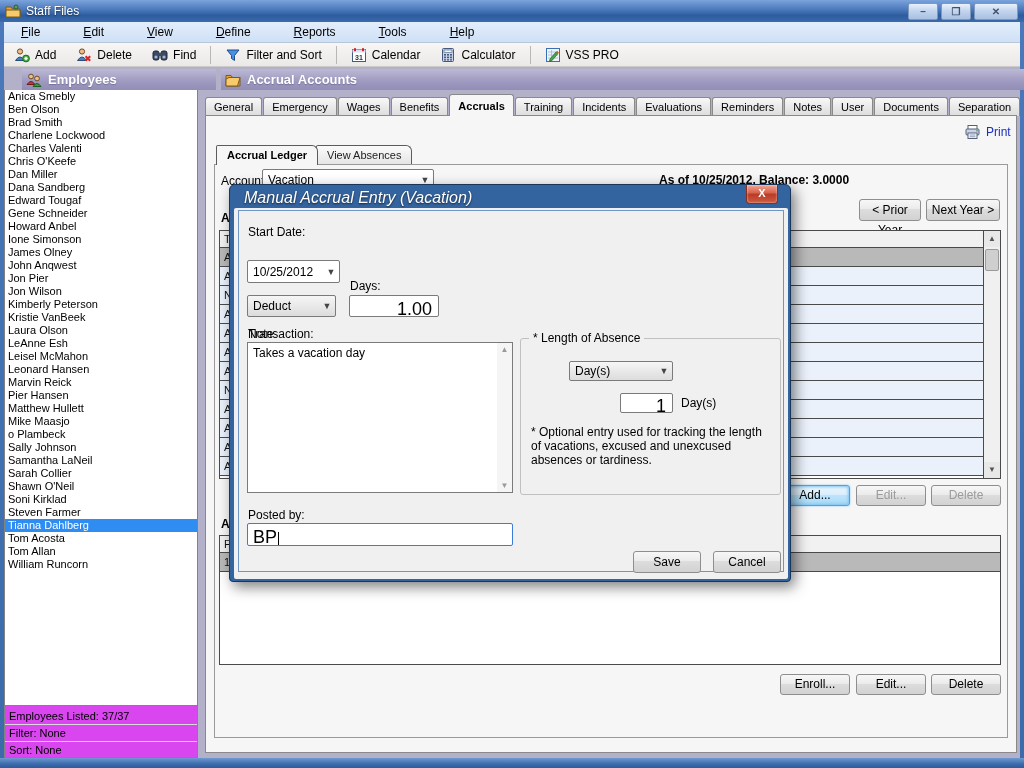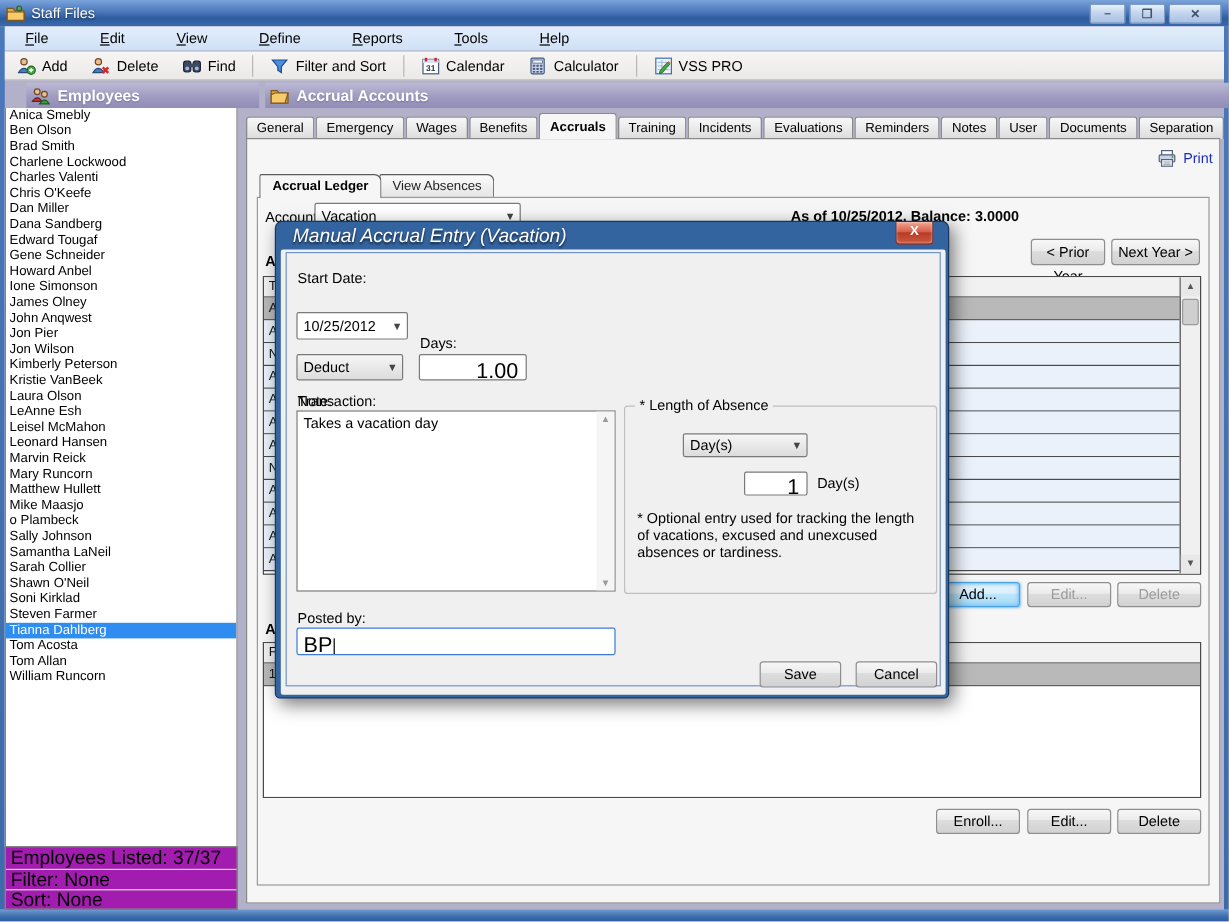--- a/index.html
+++ b/index.html
@@ -40,22 +40,22 @@
   .panel-header { position:absolute; height:21px;
     background:linear-gradient(#bcb9d5,#9d99c0 60%,#918db6); color:#fff; font-size:13px; font-weight:bold;
     display:flex; align-items:center; padding-left:4px; gap:6px; text-shadow:0 1px 1px rgba(80,80,120,.5);margin-left:18px; }
   .emp-header { left:4px; top:69px; width:194px; }
   .acc-header { left:203px; top:69px; width:814px; }
 
   .emp-list { position:absolute; left:4px; top:90px; width:194px; height:616px;
     background:#fff; border:1px solid #828282; border-top:none; overflow:hidden; }
   .emp-row { height:13px; line-height:13px; font-size:11px; padding-left:3px; white-space:nowrap; color:#000; }
   .emp-row.selected { background:#2f8cf0; color:#fff; }
-  .emp-footer { position:absolute; left:4px; top:706px; width:194px; height:52px; background:#a21caf;
-    border:1px solid #828282; border-top:none; font-size:16px; }
+  .emp-footer { position:absolute; left:4px; top:706px; width:194px; height:52px; background:#d946ef;
+    border:1px solid #828282; border-top:none; font-size:11px; }
   .emp-footer div { height:17px; line-height:17px; padding-left:4px; border-top:1px solid #d9d9d9; }
   .emp-footer div:first-child { border-top:none; margin-top:4px; height:14px; line-height:12px; }
 
   
   .tabstrip { position:absolute; left:205px; top:94px; width:812px; height:22px; display:flex; align-items:flex-end; }
   .tab { font-size:11px; padding:3px 8px 3px 8px; background:linear-gradient(#f8f8f8,#dcdcdc);
     border:1px solid #898989; border-bottom:none; border-radius:3px 3px 0 0; margin-right:1px; height:19px; color:#000; }
   .tab.active { background:#f6f6f6; font-weight:bold; height:22px; position:relative; z-index:5; padding-top:5px; }
   .main-content { position:absolute; left:205px; top:115px; width:812px; height:638px;
     background:#f6f6f6; border:1px solid #898989; }
@@ -281,21 +281,21 @@
       <div class="emp-row">John Anqwest</div>
       <div class="emp-row">Jon Pier</div>
       <div class="emp-row">Jon Wilson</div>
       <div class="emp-row">Kimberly Peterson</div>
       <div class="emp-row">Kristie VanBeek</div>
       <div class="emp-row">Laura Olson</div>
       <div class="emp-row">LeAnne Esh</div>
       <div class="emp-row">Leisel McMahon</div>
       <div class="emp-row">Leonard Hansen</div>
       <div class="emp-row">Marvin Reick</div>
-      <div class="emp-row">Mary Runcorn</div>
+      <div class="emp-row">Pier Hansen</div>
       <div class="emp-row">Matthew Hullett</div>
       <div class="emp-row">Mike Maasjo</div>
       <div class="emp-row">o Plambeck</div>
       <div class="emp-row">Sally Johnson</div>
       <div class="emp-row">Samantha LaNeil</div>
       <div class="emp-row">Sarah Collier</div>
       <div class="emp-row">Shawn O'Neil</div>
       <div class="emp-row">Soni Kirklad</div>
       <div class="emp-row">Steven Farmer</div>
       <div class="emp-row selected">Tianna Dahlberg</div>

